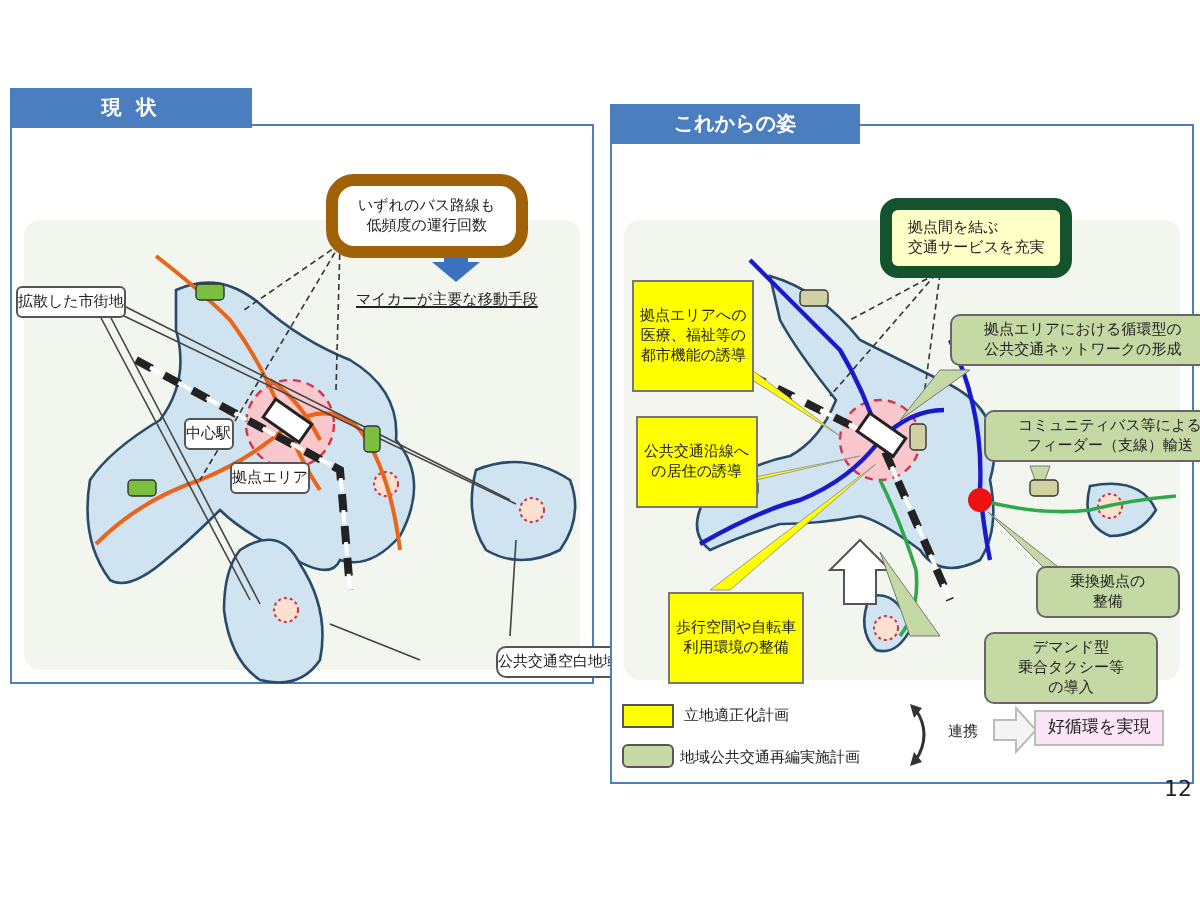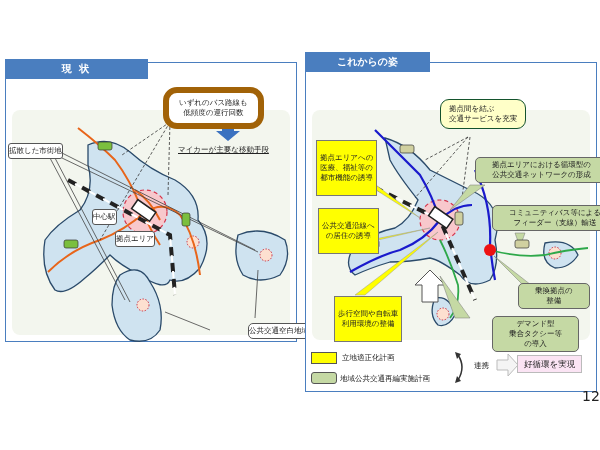--- a/index.html
+++ b/index.html
@@ -5,31 +5,31 @@
   html,body{margin:0;padding:0;background:#fff;}
   body{width:600px;height:450px;position:relative;overflow:hidden;font-family:"DejaVu Sans",sans-serif;}
   .panel{position:absolute;border:1.5px solid #4a7ebf;background:#fff;}
   .panel-head{position:absolute;background:#4a7ebf;color:#fff;font-weight:bold;font-size:10px;display:flex;align-items:center;justify-content:center;letter-spacing:2px;}
   .canvas{position:absolute;background:#f3f6ee;border-radius:8px;}
   svg{position:absolute;left:0;top:0;}
   .lbl{position:absolute;font-size:7.5px;line-height:10px;color:#222;text-align:center;white-space:nowrap;}
   .box-white{background:#fff;border:1px solid #555;border-radius:3px;padding:2px 0;}
   .box-yellow{background:#ffff00;border:1px solid #777;padding:12px 3px;}
   .box-green{background:#c5d9a4;border:1px solid #666;border-radius:5px;padding:2px 16px;}
-  .box-lightyellow{background:#ffffc8;border:1px solid #14532d;border-radius:9px;padding:4px 8px;text-align:left;}
+  .box-lightyellow{background:#ffffc8;border:6px solid #14532d;border-radius:9px;padding:4px 8px;text-align:left;}
   .box-roundwhite{background:#fff;border:6px solid #a16207;border-radius:14px;padding:5px 10px;}
   .underline{text-decoration:underline;}
   .legend-swatch{position:absolute;width:24px;height:10px;border:1px solid #555;}
-  .page-num{position:absolute;font-size:14px;color:#222;}
+  .page-num{position:absolute;font-size:11px;color:#222;}
 </style>
 </head>
 <body>
 
 <div class="panel" style="left:5px;top:62px;width:290px;height:278px;"></div>
-<div class="panel-head" style="left:5px;top:59px;width:143px;height:20px;">現 状</div>
+<div class="panel-head" style="left:5px;top:44px;width:121px;height:20px;">現 状</div>
 <div class="canvas" style="left:12px;top:110px;width:278px;height:225px;"></div>
 
 <svg width="300" height="450" viewBox="0 0 300 450">
 
   <path d="M88,145 Q110,135 130,152 Q150,170 175,180 Q200,195 198,220 Q215,240 200,268 Q185,285 170,280 Q165,292 140,275 Q120,265 110,255 Q95,270 85,278 Q65,296 55,290 Q40,270 45,240 Q55,225 80,210 Q95,190 88,165 Z" fill="#cfe3f0" stroke="#2a4a6a" stroke-width="1.3"></path>
   <path d="M120,275 Q140,262 150,282 Q165,305 160,330 Q150,345 130,340 Q115,330 112,305 Q112,285 120,275 Z" fill="#cfe3f0" stroke="#2a4a6a" stroke-width="1.3"></path>
   <path d="M238,235 Q262,225 285,240 Q292,258 280,275 Q260,285 243,275 Q232,258 238,235 Z" fill="#cfe3f0" stroke="#2a4a6a" stroke-width="1.3"></path>
 
   <circle cx="145" cy="212" r="22" fill="#f8c8cc" stroke="#d6334a" stroke-width="1.2" stroke-dasharray="4,3"></circle>
   <circle cx="193" cy="242" r="6" fill="#fde0d0" stroke="#cc3344" stroke-width="1" stroke-dasharray="1.5,1.5"></circle>

